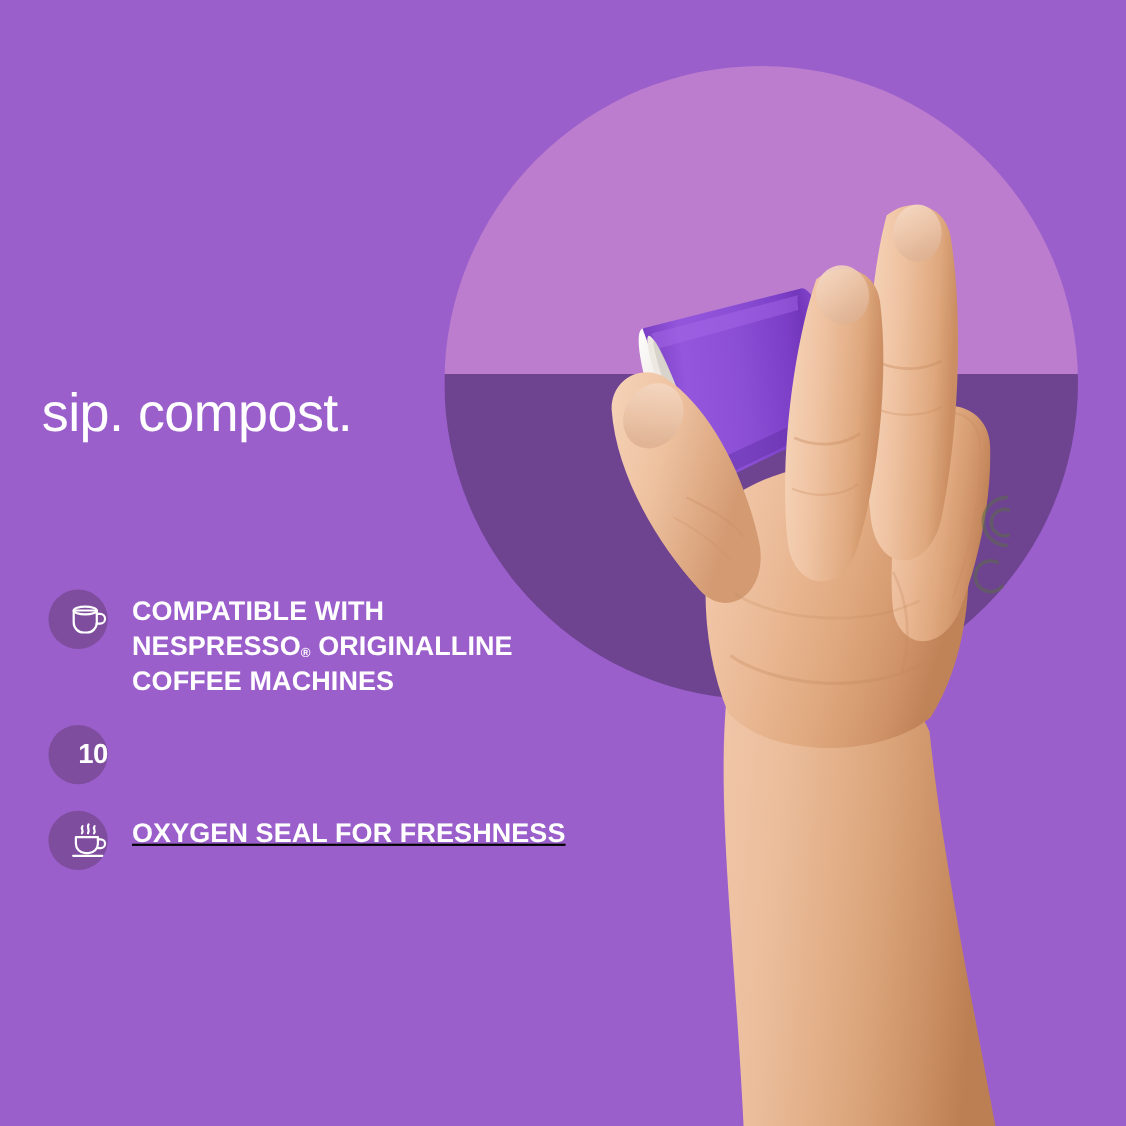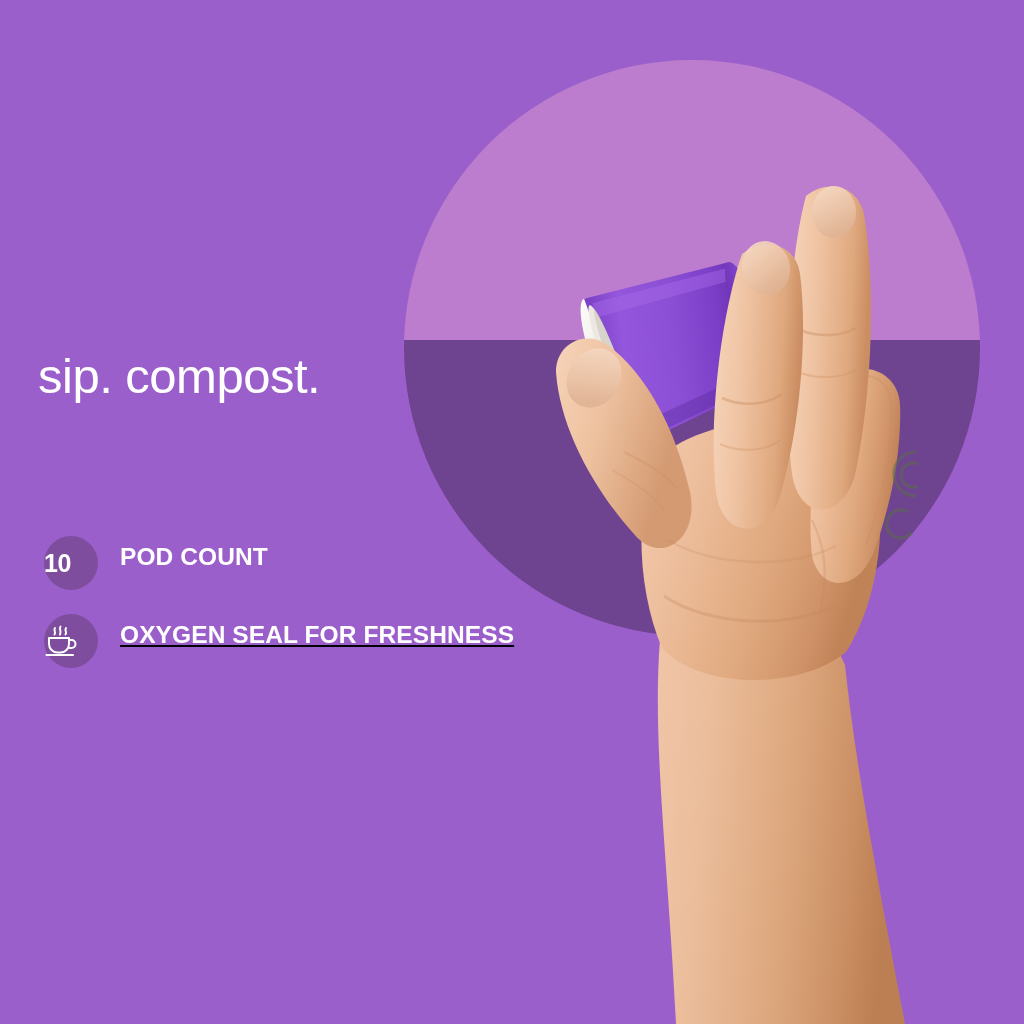--- a/index.html
+++ b/index.html
@@ -89,21 +89,21 @@
   .feature:last-child { margin-bottom: 0; text-decoration: underline; }
 
   .feature-badge {
     flex: 0 0 auto;
     width: 54px;
     height: 54px;
     border-radius: 50%;
     background: #7E4D9E;
     display: flex;
     align-items: center;
-    justify-content: flex-start;
+    justify-content: flex-end;
     margin-top: 2px;
   }
   .feature-badge svg { display: block; }
   .badge-number {
     color: #FFFFFF;
     font-size: 25px;
     font-weight: 700;
     letter-spacing: -0.5px;
     line-height: 1;
   }
@@ -281,27 +281,40 @@
       <path d="M908 512 A 14 14 0 1 0 912 532"></path>
     </g>
   </svg>
 
   <div class="headline">
     <div class="line-1">sip. compost.</div>
   </div>
 
   <div class="features">
 
+    <div class="feature">
+      <div class="feature-badge">
+        <svg width="34" height="30" viewBox="0 0 34 30" fill="none" stroke="#FFFFFF" stroke-width="2" stroke-linecap="round" stroke-linejoin="round">
+          <path d="M3 7 H24 V18 A9 9 0 0 1 15 27 H12 A9 9 0 0 1 3 18 Z"></path>
+          <ellipse cx="13.5" cy="7" rx="10.5" ry="3.6"></ellipse>
+          <path d="M24 10 H27 A4.5 4.5 0 0 1 27 19 H24"></path>
+        </svg>
+      </div>
+      <div class="feature-text">
+        <span>COMPATIBLE WITH</span><br>
+        <span>NESPRESSO</span><span class="reg">®</span> ORIGINALLINE<br>
+        <span>COFFEE MACHINES</span>
+      </div>
+    </div>
 
 
     <div class="feature">
       <div class="feature-badge">
         <span class="badge-number">10</span>
       </div>
-      <div class="feature-text">POD COUNT</div>
     </div>
 
     <div class="feature">
       <div class="feature-badge">
         <svg width="34" height="32" viewBox="0 0 34 32" fill="none" stroke="#FFFFFF" stroke-width="2" stroke-linecap="round" stroke-linejoin="round">
           <path d="M11 3 C 9 5.5, 12.5 6.5, 10.5 9.5"></path>
           <path d="M16.5 1.5 C 14.5 4.5, 18 5.5, 16 9.5"></path>
           <path d="M22 3 C 20 5.5, 23.5 6.5, 21.5 9.5"></path>
           <path d="M5 13 H25 V19 A8.5 8.5 0 0 1 16.5 27.5 H13.5 A8.5 8.5 0 0 1 5 19 Z"></path>
           <path d="M25 15 H27.5 A4 4 0 0 1 27.5 23 H25"></path>

